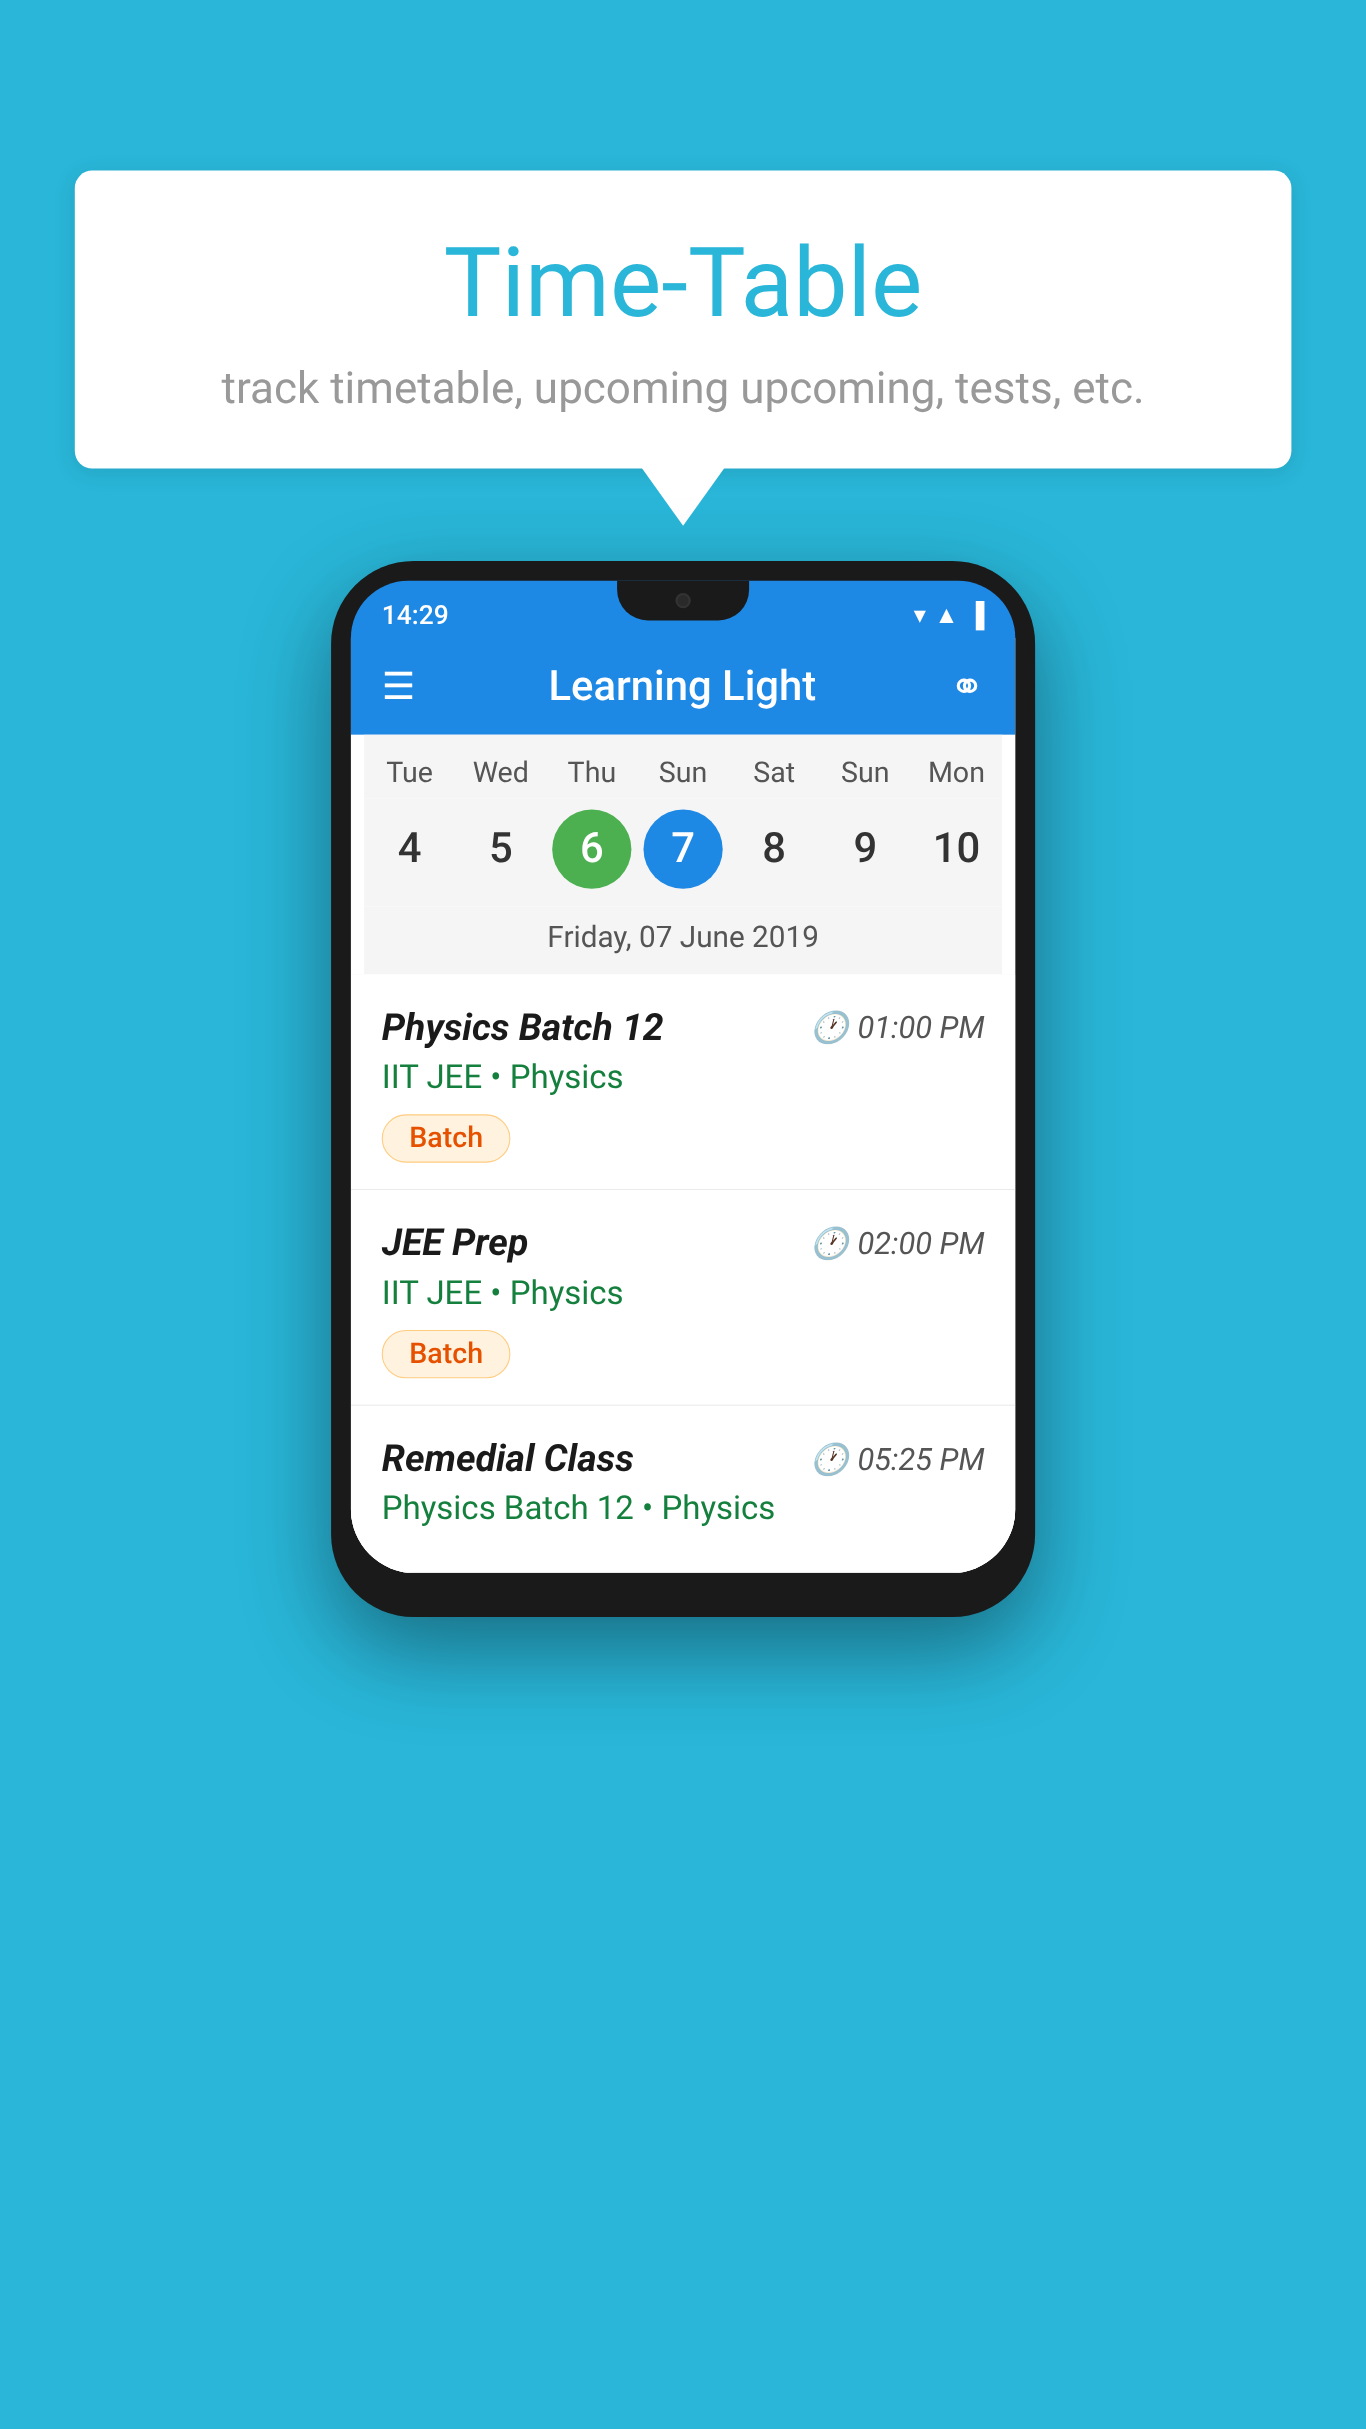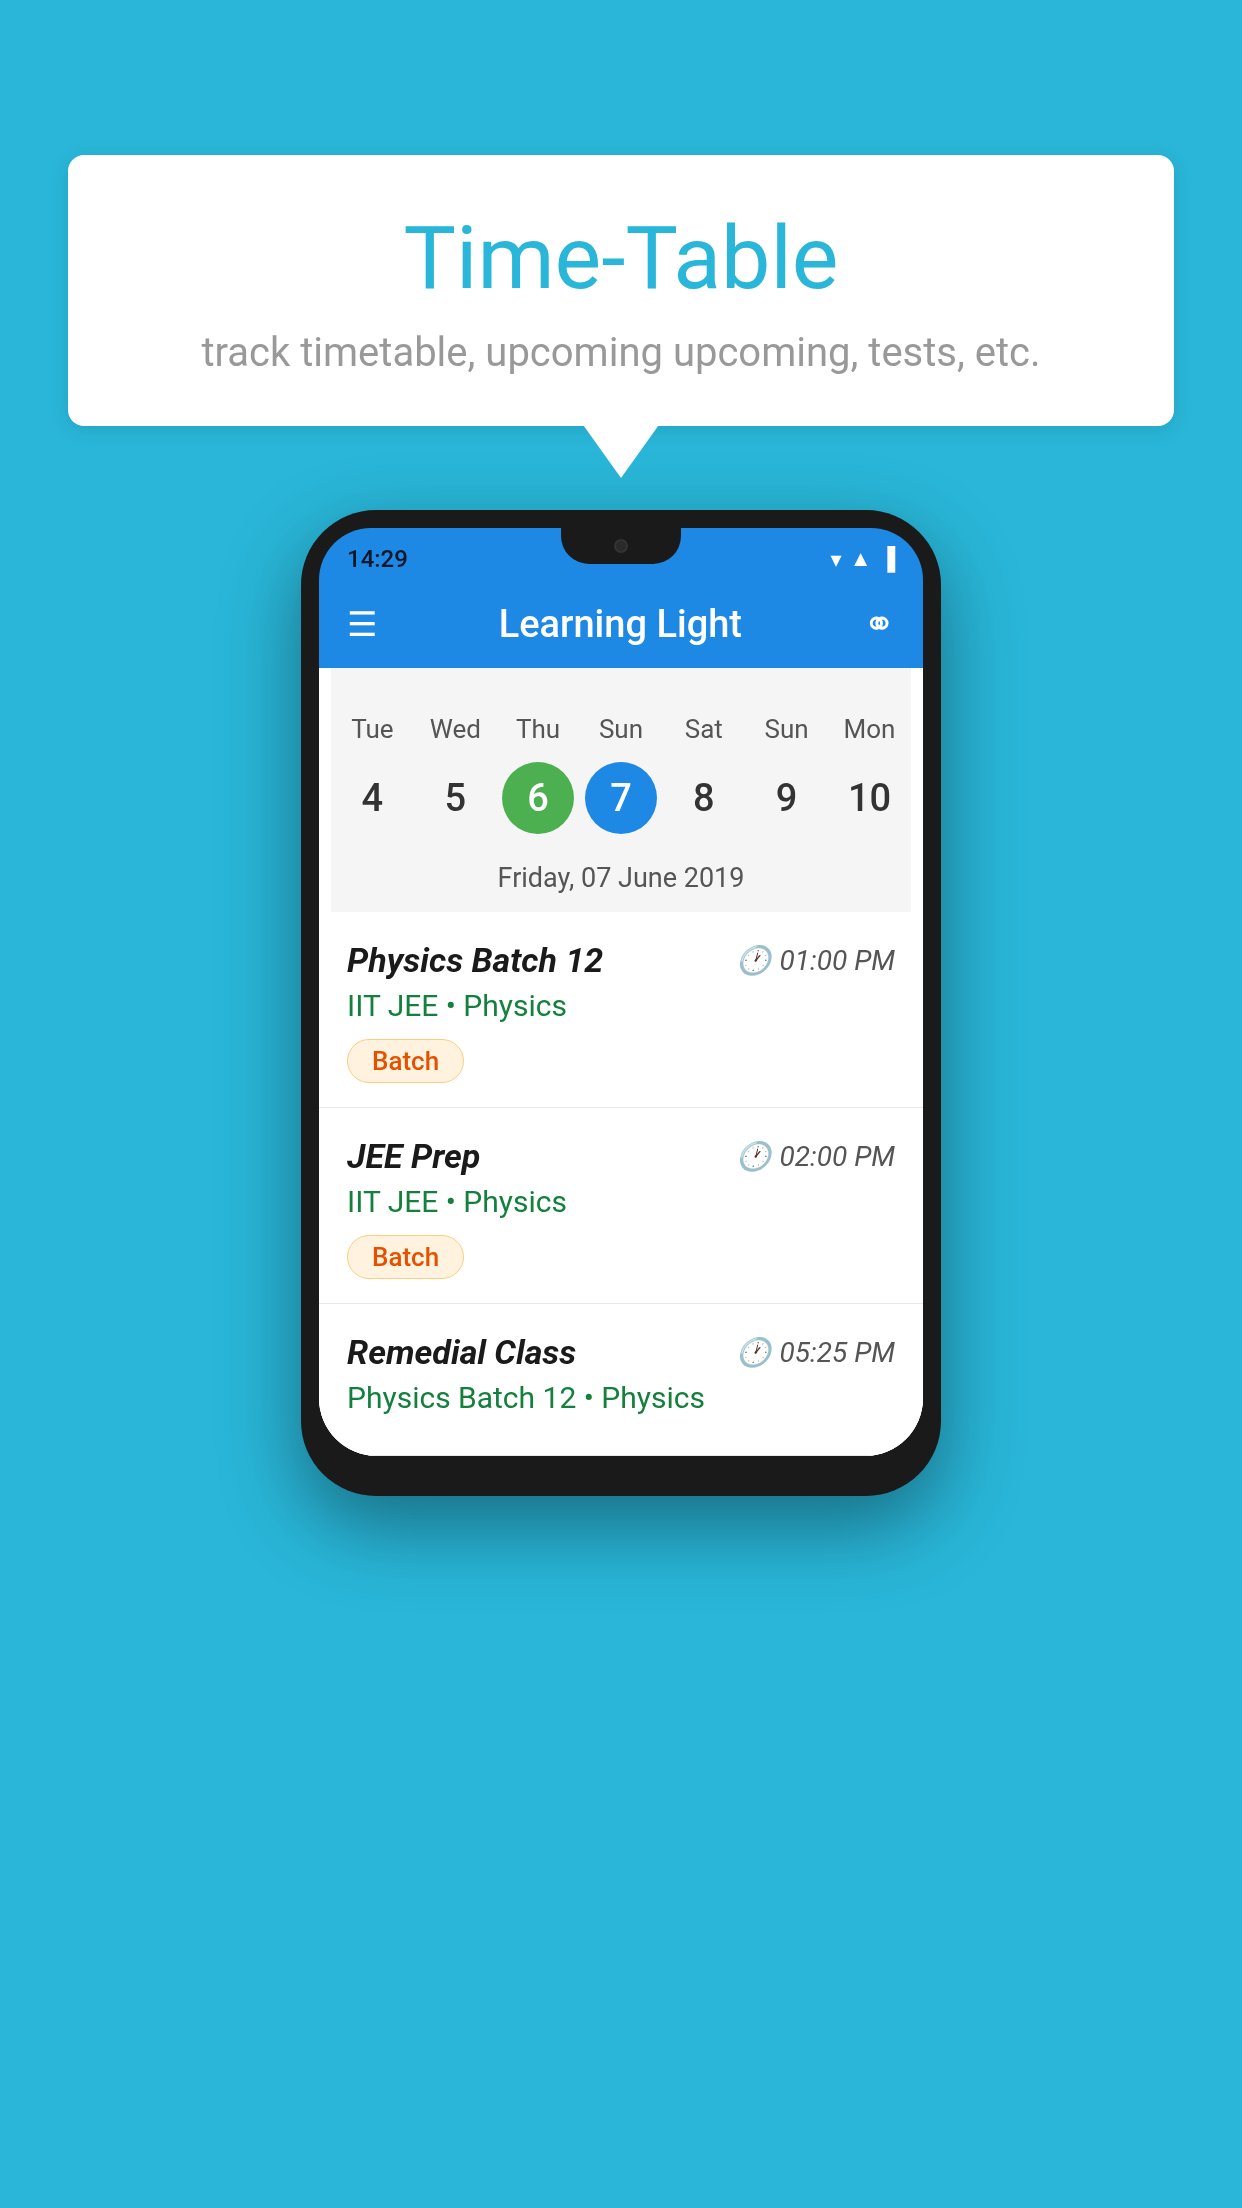--- a/index.html
+++ b/index.html
@@ -74,21 +74,21 @@
       display: flex;
       align-items: center;
       justify-content: space-between;
       padding: 10px 28px 0;
       height: 52px;
       background: #1E88E5;
       border-radius: 58px 58px 0 0;
       position: relative;
     }
     .status-time {
-      color: #0f172a;
+      color: #ffffff;
       font-size: 24px;
       font-weight: 500;
     }
     .notch {
       position: absolute;
       top: 0;
       left: 50%;
       transform: translateX(-50%);
       width: 120px;
       height: 36px;
@@ -157,21 +157,20 @@
       display: flex;
       justify-content: space-around;
       padding: 20px 0 8px;
       background: #f5f5f5;
     }
     .day-label {
       font-size: 26px;
       color: #555;
       text-align: center;
       width: 72px;
-      margin-top: 26px;
     }
     .day-numbers {
       display: flex;
       justify-content: space-around;
       padding: 10px 0 16px;
       background: #f5f5f5;
     }
     .day-num {
       font-size: 38px;
       color: #333;

